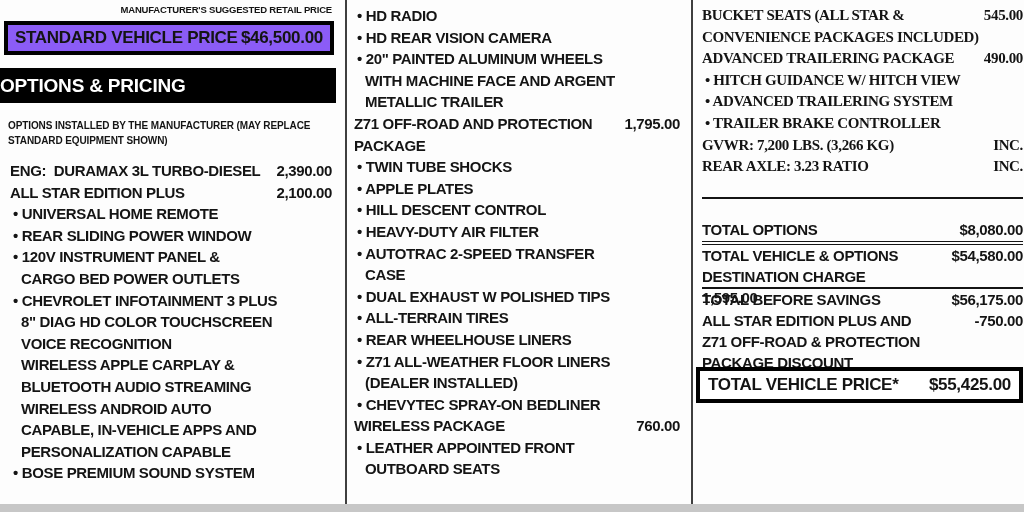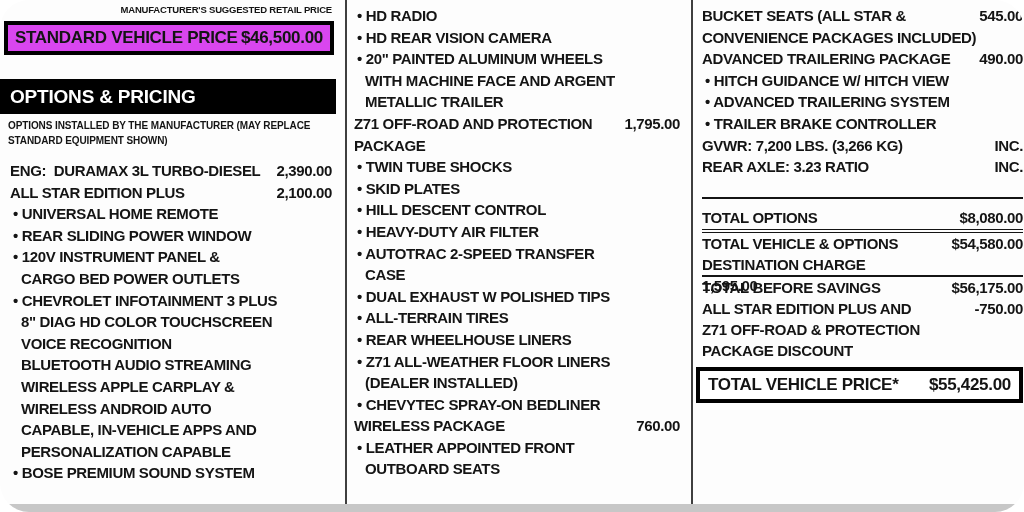--- a/index.html
+++ b/index.html
@@ -1,66 +1,65 @@
 <!DOCTYPE html>
 <html><head>
 <meta charset="utf-8">
 <style>
   html,body{margin:0;padding:0;}
   body{background:#ffffff;}
   .sheet{
     position:relative;width:1024px;height:512px;background:#fdfdfd;overflow:hidden;
     font-family:"Liberation Sans","DejaVu Sans",sans-serif;
     color:#141414;
-    border-radius:29px;
   }
   
   .msrp-note{
     position:absolute;top:4px;left:10px;width:322px;
     text-align:right;font-size:9.5px;font-weight:700;letter-spacing:-0.2px;
   }
   .svp-box{
     position:absolute;top:21px;left:4px;width:330px;height:34px;
-    border:4px solid #000;box-sizing:border-box;background:#d946ef;
+    border:4px solid #000;box-sizing:border-box;background:#8b5cf6;
     display:flex;justify-content:space-between;align-items:center;
     padding:0 7px;font-size:17px;font-weight:700;letter-spacing:-0.3px;white-space:pre;
   }
   .options-bar{
     position:absolute;top:68px;left:0;width:336px;height:35px;
     background:#000;color:#fff;display:flex;align-items:center;
-    padding-left:10px;box-sizing:border-box;
-    font-size:19px;font-weight:700;letter-spacing:-0.2px;margin-top:11px;
+    box-sizing:border-box;
+    font-size:19px;font-weight:700;letter-spacing:-0.2px;
   }
   .mfr-note{
     position:absolute;top:118px;left:8px;width:308px;
     font-size:10px;font-weight:700;line-height:15px;letter-spacing:-0.1px;
   }
   
   .col{position:absolute;}
   .col-left{top:160px;left:10px;width:322px;}
   .col-mid{top:5px;left:354px;width:326px;}
-  .col-right{top:5px;left:702px;width:321px;}
+  .col-right{top:5px;left:702px;width:321px;font-family:Liberation Serif, serif;}
   .row{
     display:flex;justify-content:space-between;align-items:baseline;
     height:21.6px;line-height:21.6px;
     font-size:15px;font-weight:700;letter-spacing:-0.35px;white-space:pre;
   }
   .row .lbl{white-space:pre;}
   .ind-b{padding-left:3px;}
   .ind-c{padding-left:11px;}
   
   .vline{position:absolute;top:0;width:2px;height:504px;background:#3f3f3f;}
   .vline-1{left:345px;}
   .vline-2{left:691px;}
   
   .totals{position:absolute;top:197px;left:702px;width:321px;}
   .totals .row{height:21px;line-height:21px;}
   .totals .row.to{
     border-top:2px solid #141414;border-bottom:4px double #141414;
-    height:22px;line-height:21px;padding-top:8px;
+    height:22px;line-height:21px;padding-top:20px;
   }
   .totals .row.rb{border-bottom:2px solid #141414;flex-direction:column;}
   
   .tvp-box{
     position:absolute;top:367px;left:696px;width:327px;height:36px;
     border:4px solid #000;box-sizing:border-box;background:#fff;
     display:flex;justify-content:space-between;align-items:center;
     padding:12px 8px;font-size:17px;font-weight:700;letter-spacing:-0.3px;white-space:pre;
   }
   
@@ -87,40 +86,40 @@
   <div class="col col-left">
       <div class="row"><span class="lbl">ENG:  DURAMAX 3L TURBO-DIESEL</span><span class="val">2,390.00</span></div>
       <div class="row"><span class="lbl">ALL STAR EDITION PLUS</span><span class="val">2,100.00</span></div>
       <div class="row ind-b"><span class="lbl">• UNIVERSAL HOME REMOTE</span></div>
       <div class="row ind-b"><span class="lbl">• REAR SLIDING POWER WINDOW</span></div>
       <div class="row ind-b"><span class="lbl">• 120V INSTRUMENT PANEL &amp;</span></div>
       <div class="row ind-c"><span class="lbl">CARGO BED POWER OUTLETS</span></div>
       <div class="row ind-b"><span class="lbl">• CHEVROLET INFOTAINMENT 3 PLUS</span></div>
       <div class="row ind-c"><span class="lbl">8" DIAG HD COLOR TOUCHSCREEN</span></div>
       <div class="row ind-c"><span class="lbl">VOICE RECOGNITION</span></div>
+      <div class="row ind-c"><span class="lbl">WIRELESS APPLE CARPLAY &amp;</span></div>
       <div class="row ind-c"><span class="lbl">BLUETOOTH AUDIO STREAMING</span></div>
-      <div class="row ind-c"><span class="lbl">WIRELESS APPLE CARPLAY &amp;</span></div>
       <div class="row ind-c"><span class="lbl">WIRELESS ANDROID AUTO</span></div>
       <div class="row ind-c"><span class="lbl">CAPABLE, IN-VEHICLE APPS AND</span></div>
       <div class="row ind-c"><span class="lbl">PERSONALIZATION CAPABLE</span></div>
       <div class="row ind-b"><span class="lbl">• BOSE PREMIUM SOUND SYSTEM</span></div>
     </div>
 
   <div class="vline vline-1"></div>
 
   <div class="col col-mid">
       <div class="row ind-b"><span class="lbl">• HD RADIO</span></div>
       <div class="row ind-b"><span class="lbl">• HD REAR VISION CAMERA</span></div>
       <div class="row ind-b"><span class="lbl">• 20" PAINTED ALUMINUM WHEELS</span></div>
       <div class="row ind-c"><span class="lbl">WITH MACHINE FACE AND ARGENT</span></div>
       <div class="row ind-c"><span class="lbl">METALLIC TRAILER</span></div>
       <div class="row"><span class="lbl">Z71 OFF-ROAD AND PROTECTION</span><span class="val">1,795.00</span></div>
       <div class="row"><span class="lbl">PACKAGE</span></div>
       <div class="row ind-b"><span class="lbl">• TWIN TUBE SHOCKS</span></div>
-      <div class="row ind-b"><span class="lbl">• SKID PLATES</span></div>
+      <div class="row ind-b"><span class="lbl">• APPLE PLATES</span></div>
       <div class="row ind-b"><span class="lbl">• HILL DESCENT CONTROL</span></div>
       <div class="row ind-b"><span class="lbl">• HEAVY-DUTY AIR FILTER</span></div>
       <div class="row ind-b"><span class="lbl">• AUTOTRAC 2-SPEED TRANSFER</span></div>
       <div class="row ind-c"><span class="lbl">CASE</span></div>
       <div class="row ind-b"><span class="lbl">• DUAL EXHAUST W POLISHED TIPS</span></div>
       <div class="row ind-b"><span class="lbl">• ALL-TERRAIN TIRES</span></div>
       <div class="row ind-b"><span class="lbl">• REAR WHEELHOUSE LINERS</span></div>
       <div class="row ind-b"><span class="lbl">• Z71 ALL-WEATHER FLOOR LINERS</span></div>
       <div class="row ind-c"><span class="lbl">(DEALER INSTALLED)</span></div>
       <div class="row ind-b"><span class="lbl">• CHEVYTEC SPRAY-ON BEDLINER</span></div>

